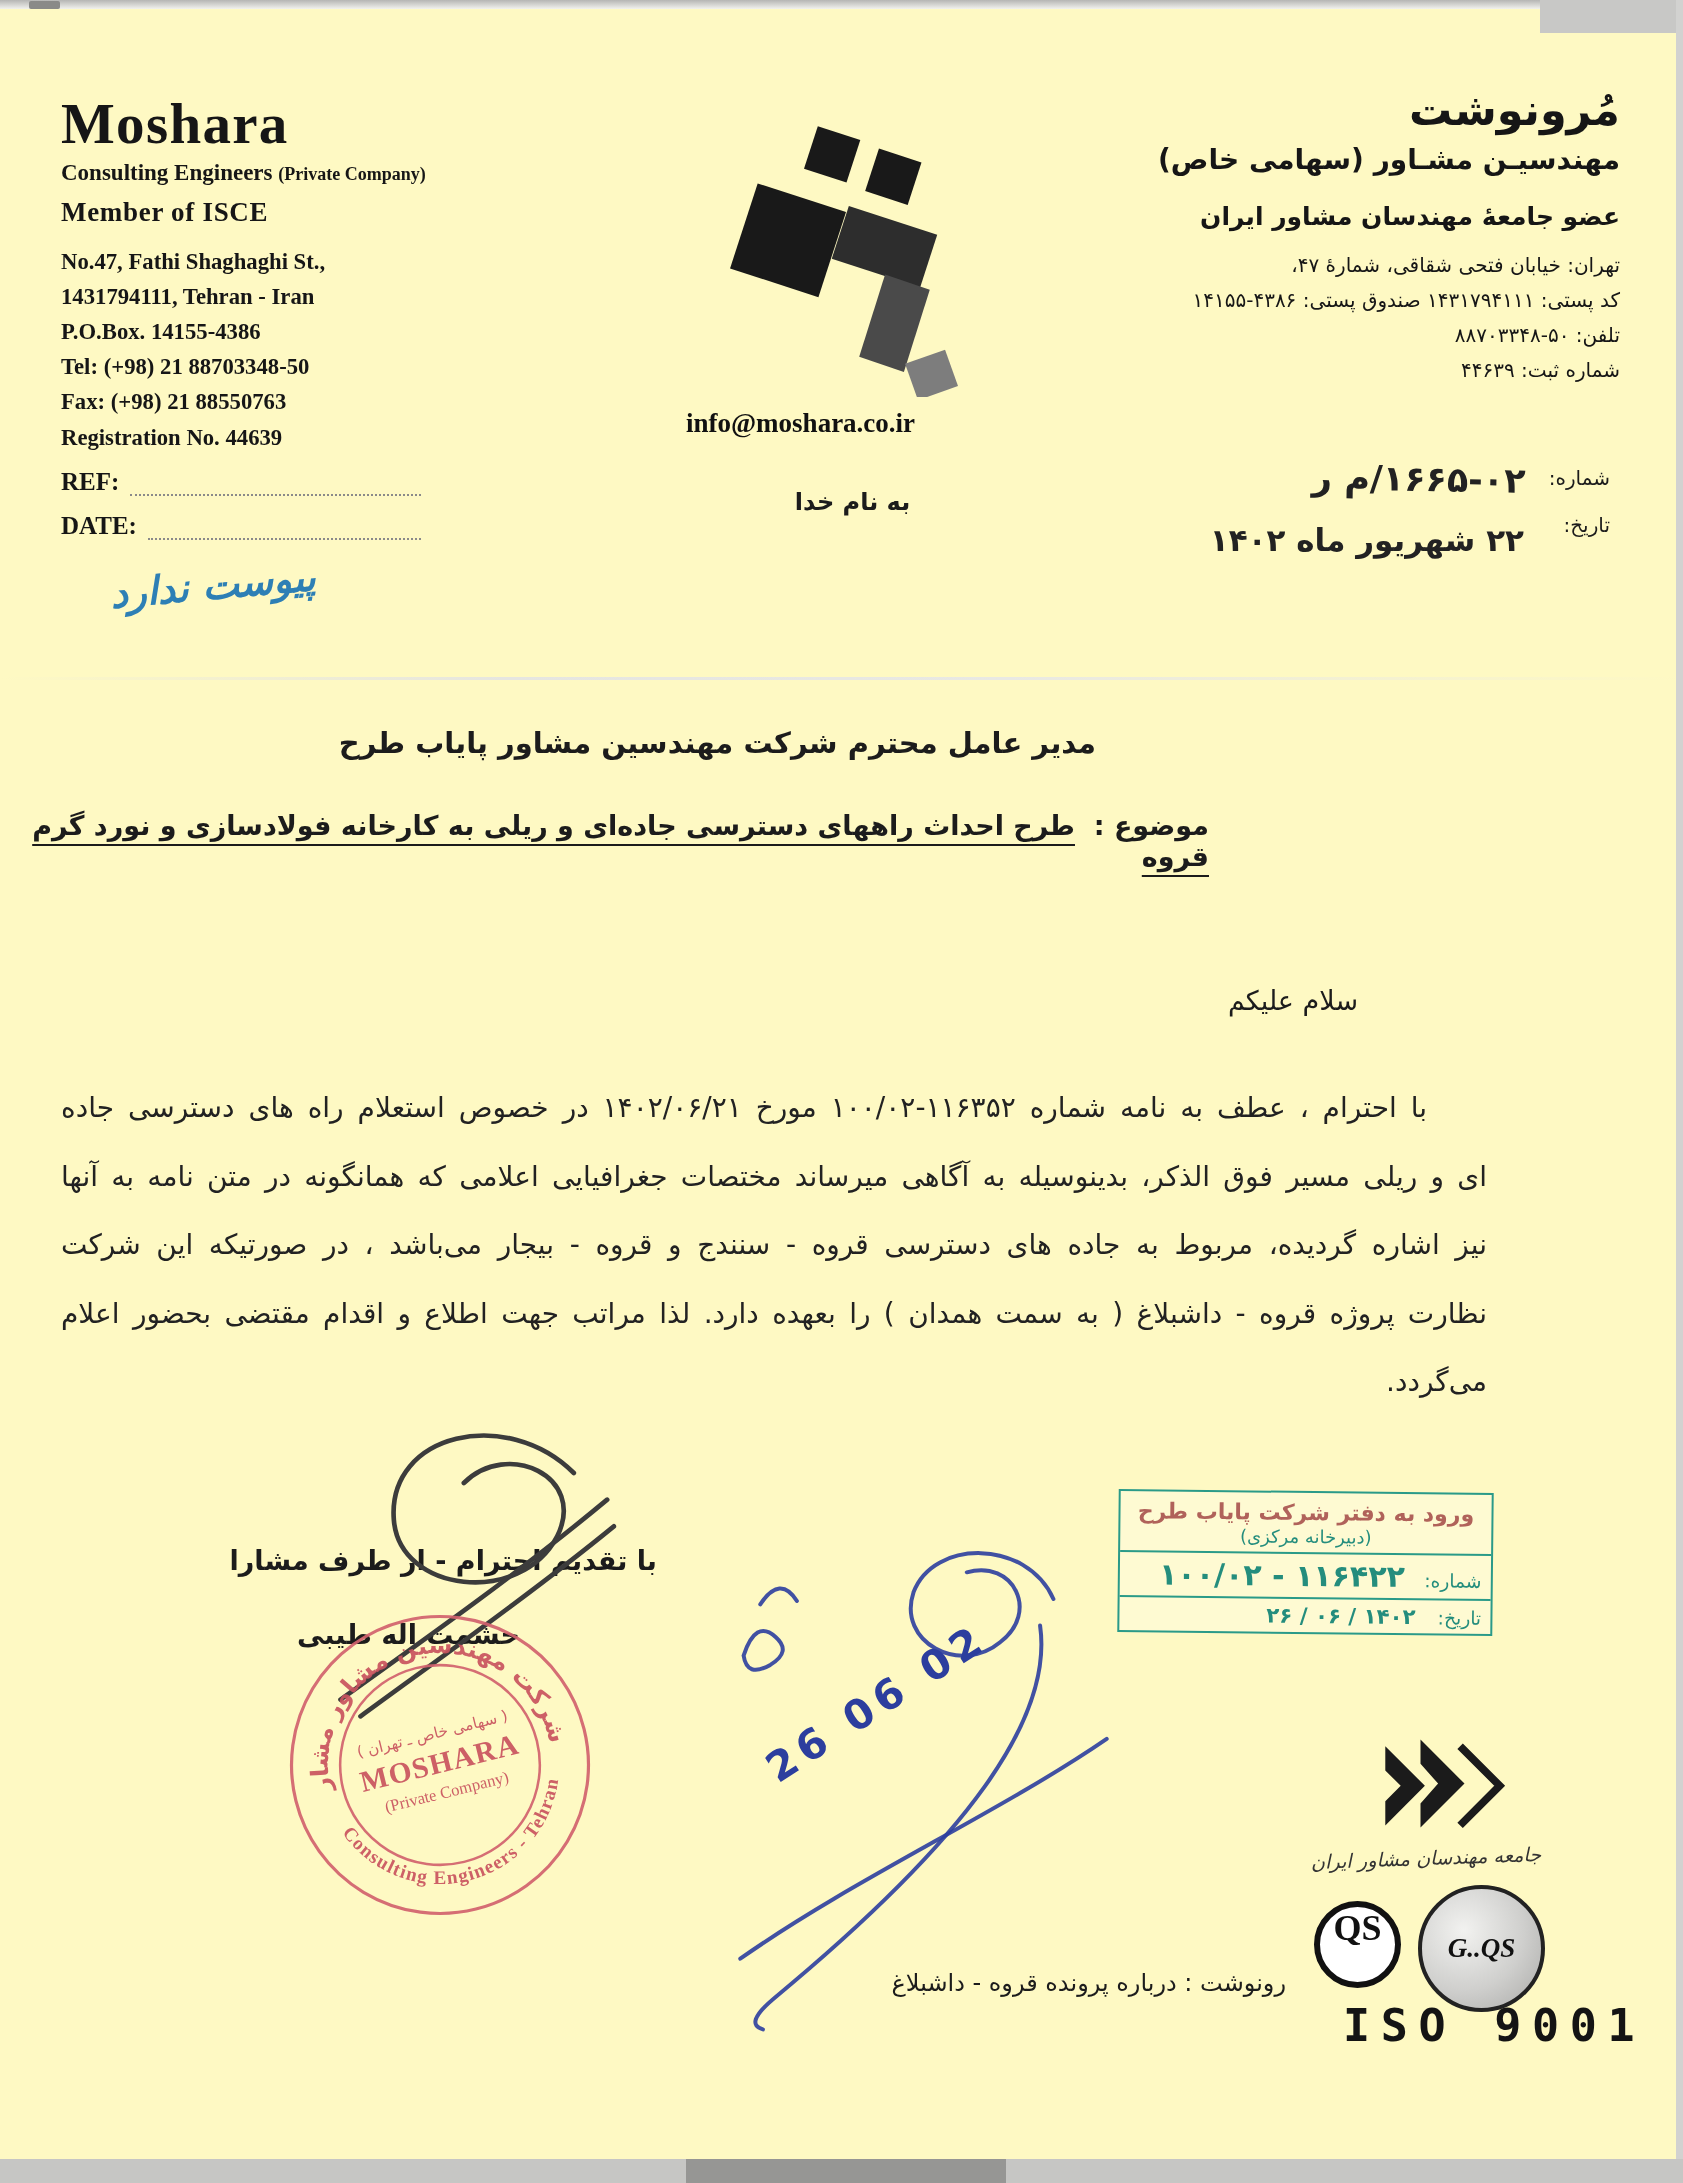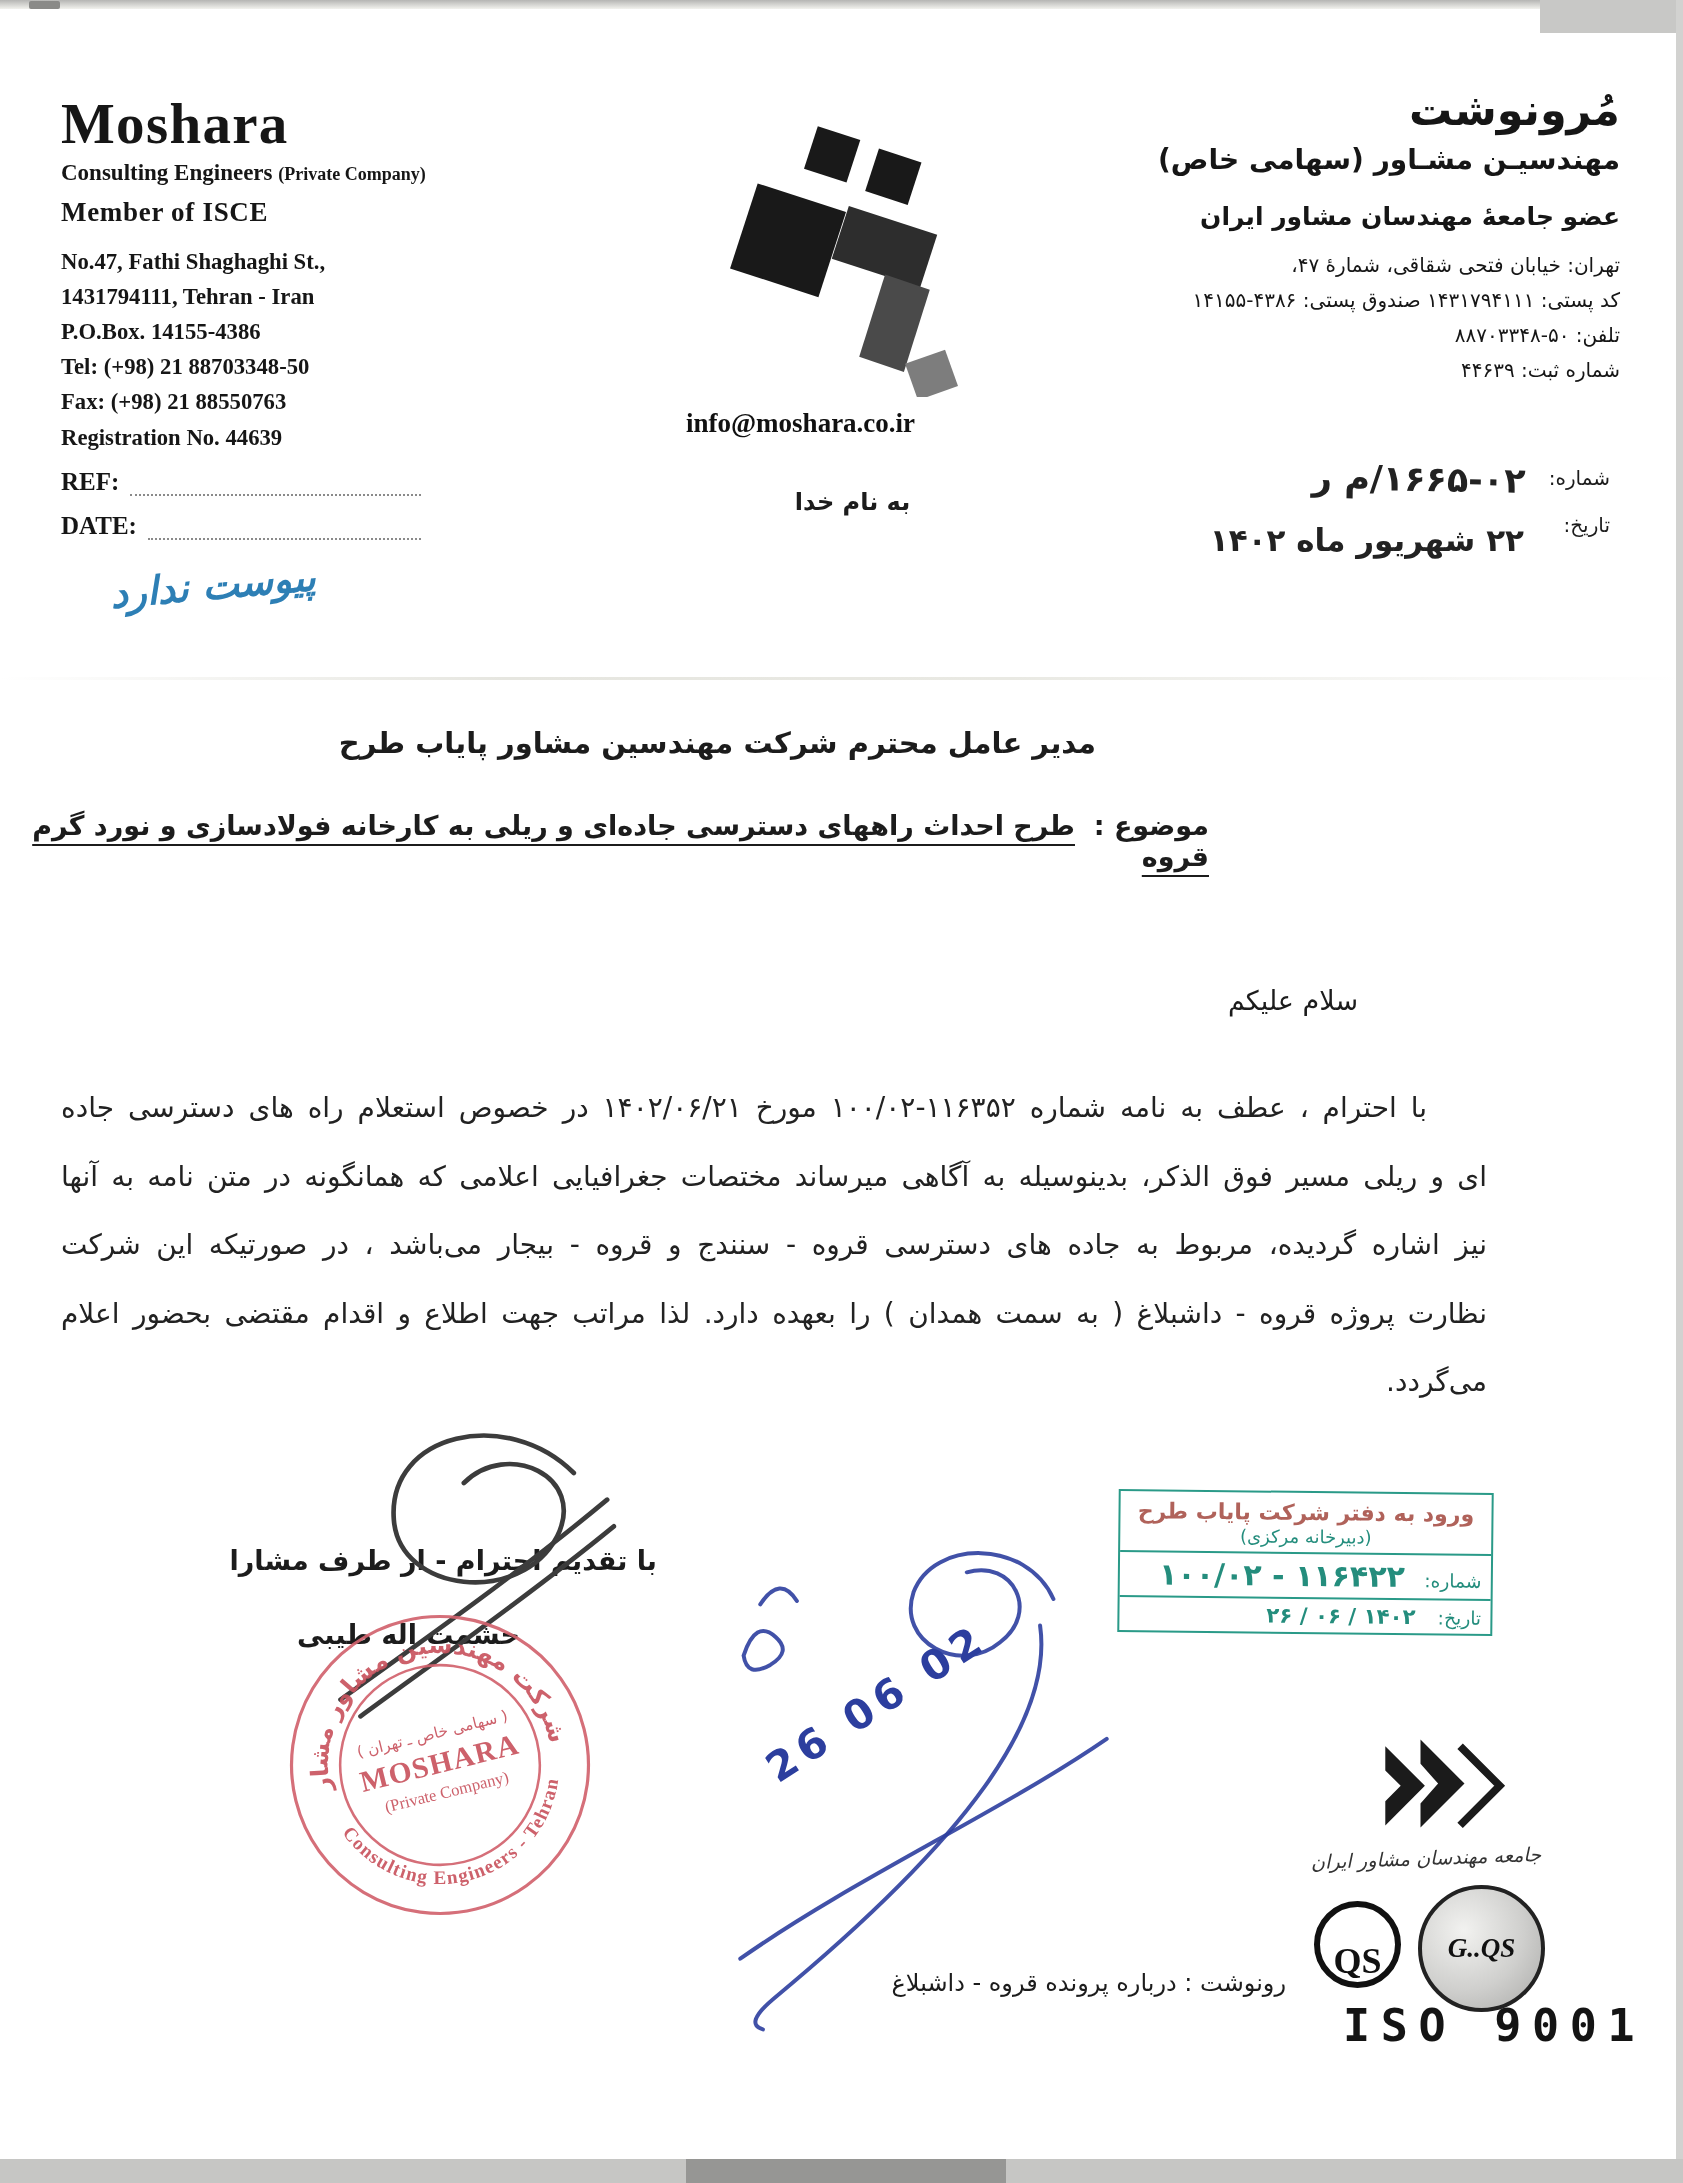--- a/index.html
+++ b/index.html
@@ -1,21 +1,21 @@
 <!DOCTYPE html>
 <html lang="fa" style="font-size:10.7px"><head>
 <meta charset="utf-8">
 <style>
   * { margin:0; padding:0; box-sizing:border-box; }
   html,body { background:#8f8f8f; }
   body { font-family:"DejaVu Sans","Liberation Sans",sans-serif; }
 
   .page{
     position:relative; width:1683px; height:2183px;
-    background:#ffffff; overflow:hidden; color:#1c1c1c;
+    background:#fef9c3; overflow:hidden; color:#1c1c1c;
     margin:0 auto;
   }
   .abs{ position:absolute; }
   .fa{ direction:rtl; font-family:"DejaVu Sans","Liberation Sans",sans-serif; }
   .serif{ font-family:"Liberation Serif","DejaVu Serif",serif; }
 
   
   .edge-top{ left:0; top:0; width:100%; height:9.3px;
     background:linear-gradient(#b5b5b3,#f2f2ee); }
   .corner-tr{ right:0; top:0; width:143px; height:33px; background:#c8c8c6; }
@@ -103,21 +103,21 @@
   .gs-row{ border-top:2px solid #2a9a88; padding:4px 9.3px; text-align:right; }
   .gs-label{ font-size:18.7px; }
   .gs-value{ font-size:30px; font-weight:bold; margin-right:16px; letter-spacing:1.3px; }
   .gs-value2{ font-size:21.3px; font-weight:bold; margin-right:18.7px; letter-spacing:2px; }
 
   
   .society-logo{ left:1376px; top:1733px; width:133px; height:110px; }
   .society-script{ left:1306px; top:1847px; width:240px; text-align:center;
     font-size:19.3px; font-style:italic; color:#333; transform:rotate(-2deg); }
   .qs1{ left:1314px; top:1901px; width:87px; height:87px; border:6px solid #111;
-    border-radius:50%; display:flex; align-items:flex-end; justify-content:center;
+    border-radius:50%; display:flex; align-items:flex-start; justify-content:center;
     font-weight:bold; font-size:36px; color:#111; background:#fff;
     font-family:"Liberation Serif",serif; }
   .qs2{ left:1418px; top:1885px; width:127px; height:127px; border:4px solid #222;
     border-radius:50%; display:flex; align-items:center; justify-content:center;
     font-weight:bold; font-style:italic; font-size:27px; color:#111;
     background:radial-gradient(circle at 35% 35%, #f2f2f0 0%, #cfcfcd 55%, #a9a9a7 100%);
     font-family:"Liberation Serif",serif; }
   .iso{ left:1343px; top:1999px; font-size:45px; font-weight:bold; letter-spacing:10.7px;
     color:#141414; font-family:"DejaVu Sans Mono","Liberation Mono",monospace; }
 </style>

